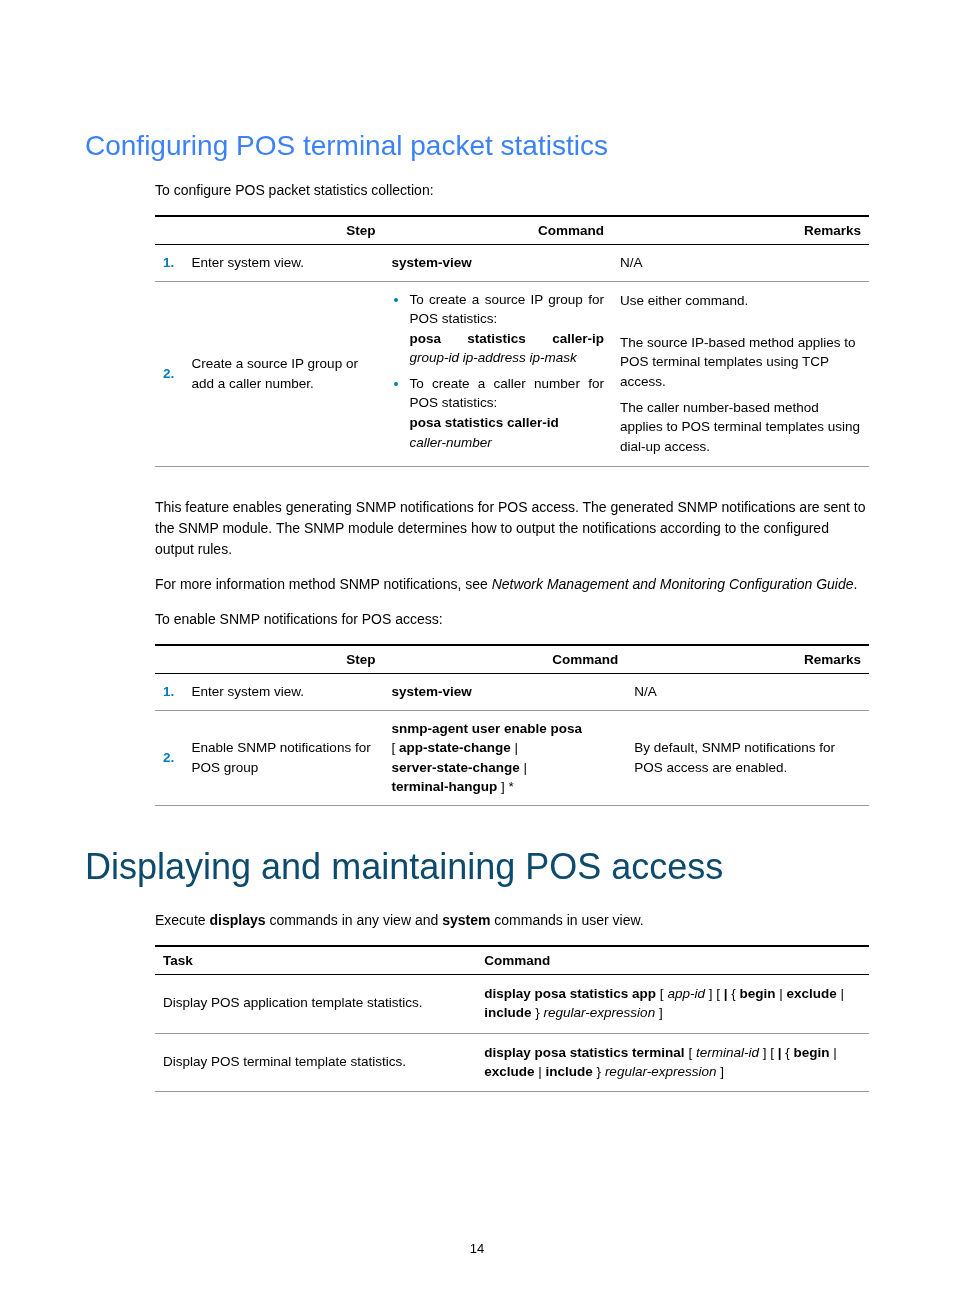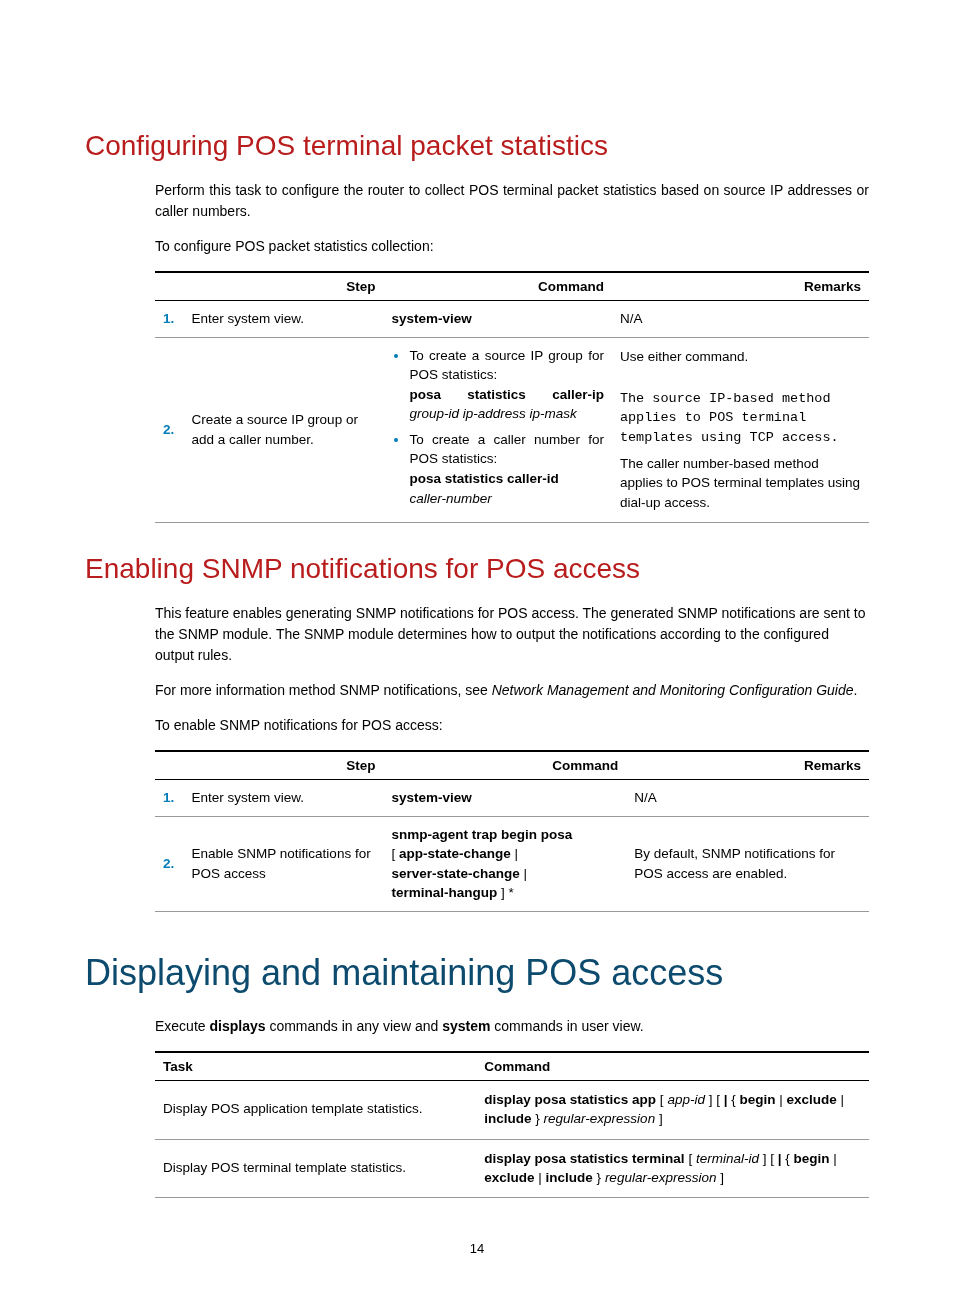--- a/index.html
+++ b/index.html
@@ -12,21 +12,21 @@
     .page {
       width: 954px;
       min-height: 1296px;
       padding: 130px 85px 60px 85px;
       box-sizing: border-box;
       position: relative;
     }
     h2.section-heading {
       font-family: "Trebuchet MS", "Lucida Sans", Arial, sans-serif;
       font-weight: 300;
-      color: #b91c1c;
+      color: #3b82f6;
       font-size: 28px;
       margin: 0 0 18px 0;
       letter-spacing: 0px;
     }
     h1.main-heading {
       font-family: "Trebuchet MS", "Lucida Sans", Arial, sans-serif;
       font-weight: 300;
       color: #0c4a6e;
       font-size: 36px;
       margin: 40px 0 22px 0;
@@ -135,21 +135,20 @@
     .col-step-d { width: 28%; }
     .col-task { width: 45%; }
     .col-taskcmd { width: 55%; }
   </style>
 </head>
 <body>
 
 <div class="page">
 
   <h2 class="section-heading">Configuring POS terminal packet statistics</h2>
-  <p class="body-text justify">Perform this task to configure the router to collect POS terminal packet statistics based on source IP addresses or caller numbers.</p>
   <p class="body-text">To configure POS packet statistics collection:</p>
 
   <table class="proc-table">
     <colgroup>
       <col class="col-step-n">
         <col class="col-step-d">
         <col class="col-cmd">
         <col class="col-rem">
     </colgroup>
     <thead>
@@ -178,28 +177,27 @@
             </li>
             <li>
               <span>To create a caller number for POS statistics:</span><br>
               <span class="cmd-bold">posa statistics caller-id</span><br>
               <span class="cmd-italic">caller-number</span>
             </li>
           </ul>
         </td>
         <td>
           <div style="margin-bottom:22px;">Use either command.</div>
-          <div style="margin-bottom:6px;font-family:Liberation Mono, monospace;">The source IP-based method applies to POS terminal templates using TCP access.</div>
+          <div style="margin-bottom:6px;">The source IP-based method applies to POS terminal templates using TCP access.</div>
           <div>The caller number-based method applies to POS terminal templates using dial-up access.</div>
         </td>
       </tr>
     </tbody>
   </table>
 
-  <h2 class="section-heading">Enabling SNMP notifications for POS access</h2>
   <p class="body-text">This feature enables generating SNMP notifications for POS access. The generated SNMP notifications are sent to the SNMP module. The SNMP module determines how to output the notifications according to the configured output rules.</p>
   <p class="body-text justify">
     <span>For more information method SNMP notifications, see </span><span class="italic">Network Management and Monitoring Configuration Guide</span><span>.</span>
   </p>
   <p class="body-text">To enable SNMP notifications for POS access:</p>
 
   <table class="proc-table">
     <colgroup>
       <col class="col-step-n">
         <col class="col-step-d">
@@ -215,23 +213,23 @@
     </thead>
     <tbody>
       <tr>
         <td class="step-num">1.</td>
         <td>Enter system view.</td>
         <td><span class="cmd-bold">system-view</span></td>
         <td>N/A</td>
       </tr>
       <tr>
         <td class="step-num">2.</td>
-        <td>Enable SNMP notifications for POS access</td>
+        <td>Enable SNMP notifications for POS group</td>
         <td>
-          <div><span class="cmd-bold">snmp-agent trap begin posa</span></div>
+          <div><span class="cmd-bold">snmp-agent user enable posa</span></div>
           <div><span>[ </span><span class="cmd-bold">app-state-change</span><span> |</span></div>
           <div><span class="cmd-bold">server-state-change</span><span> |</span></div>
           <div><span class="cmd-bold">terminal-hangup</span><span> ] *</span></div>
         </td>
         <td>By default, SNMP notifications for POS access are enabled.</td>
       </tr>
     </tbody>
   </table>
 
   <h1 class="main-heading">Displaying and maintaining POS access</h1>

